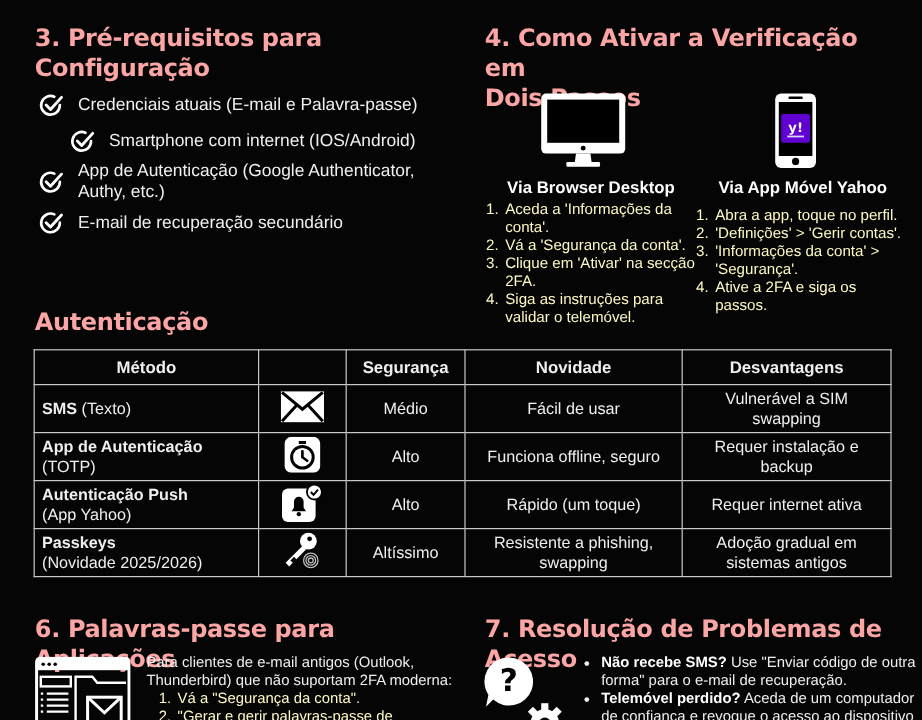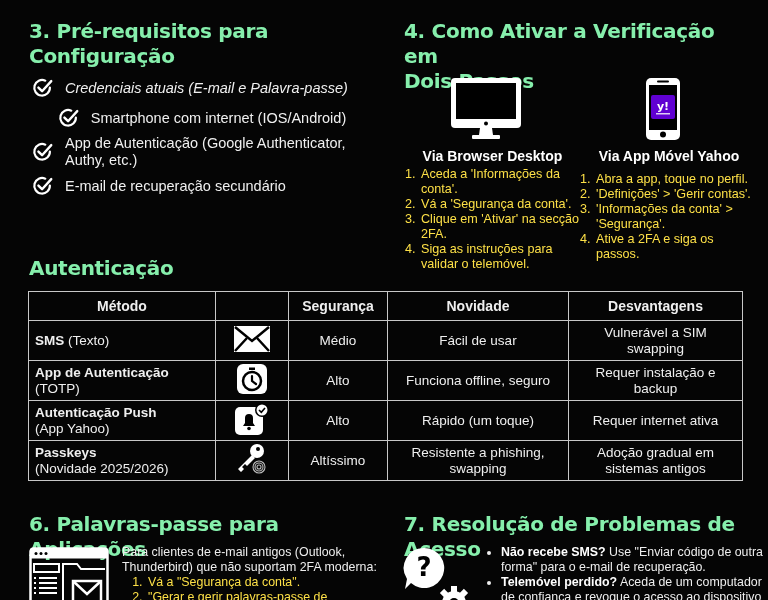--- a/index.html
+++ b/index.html
@@ -5,35 +5,35 @@
   html, body { margin:0; padding:0; }
   body {
     width:768px; height:600px; overflow:hidden;
     background:#050505;
     color:#f2f2f2;
     font-family:"Liberation Sans", "DejaVu Sans", sans-serif;
     position:relative;
   }
   .abs { position:absolute; }
   .title {
-    color:#86efac;
+    color:#fca5a5;
     font-family:"DejaVu Sans", "Liberation Sans", sans-serif;
     font-weight:bold;
     font-size:20px;
     line-height:25px;
     letter-spacing:-0.3px;
     margin:0;
   }
   
   .checklist { list-style:none; margin:0; padding:0; }
   .checklist li { display:flex; align-items:center; font-size:14.5px; line-height:17px; color:#f0f0f0; }
   .checklist li .ck { width:22px; height:22px; flex:none; margin-right:11px; }
   
   .col-h { font-weight:bold; font-size:14px; text-align:center; color:#fff; }
-  ol.steps { margin:0; padding:0 0 0 14px; font-size:12.6px; line-height:15px; color:#fde047; }
+  ol.steps { margin:0; padding:0 0 0 14px; font-size:12.6px; line-height:15px; color:#fef9c3; }
   ol.steps li { padding-left:2px; }
   
   table.cmp {
     position:absolute; left:28px; top:291px; width:714px;
     border-collapse:collapse; table-layout:fixed;
     font-size:13.5px; color:#efefef;
   }
   table.cmp th, table.cmp td { border:1.5px solid #c8c8c8; padding:0 6px; }
   table.cmp th { height:28px; font-weight:bold; font-size:14px; text-align:center; }
   table.cmp td { height:39px; line-height:16px; }
@@ -48,21 +48,21 @@
 </head>
 <body>
 
 <div class="abs" style="left:29px; top:19px; width:340px;">
   <h2 class="title">
     <span>3. Pré-requisitos para</span><br>
     <span>Configuração</span>
   </h2>
 </div>
 <ul class="checklist abs" style="left:32px; top:77px; width:340px;">
-  <li style="height:22px;font-style:italic;">
+  <li style="height:22px;">
     <svg class="ck" viewBox="0 0 24 24">
         <path d="M19.5 11.5 A8.5 8.5 0 1 1 14.5 4" fill="none" stroke="#fff" stroke-width="2.4" stroke-linecap="round"></path>
         <path d="M7 11.5 L11 15.5 L21 4.5" fill="none" stroke="#fff" stroke-width="2.6" stroke-linecap="round" stroke-linejoin="round"></path>
       </svg>
     <span>Credenciais atuais (E-mail e Palavra-passe)</span>
   </li>
   <li style="height:22px; margin-top:8px;justify-content:center;">
     <svg class="ck" viewBox="0 0 24 24">
         <path d="M19.5 11.5 A8.5 8.5 0 1 1 14.5 4" fill="none" stroke="#fff" stroke-width="2.4" stroke-linecap="round"></path>
         <path d="M7 11.5 L11 15.5 L21 4.5" fill="none" stroke="#fff" stroke-width="2.6" stroke-linecap="round" stroke-linejoin="round"></path>

